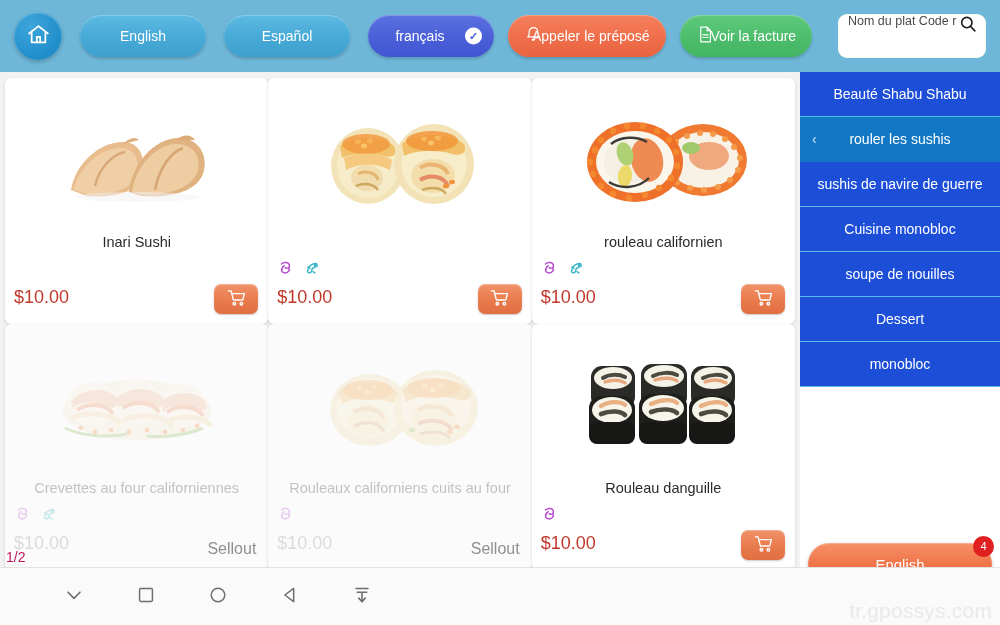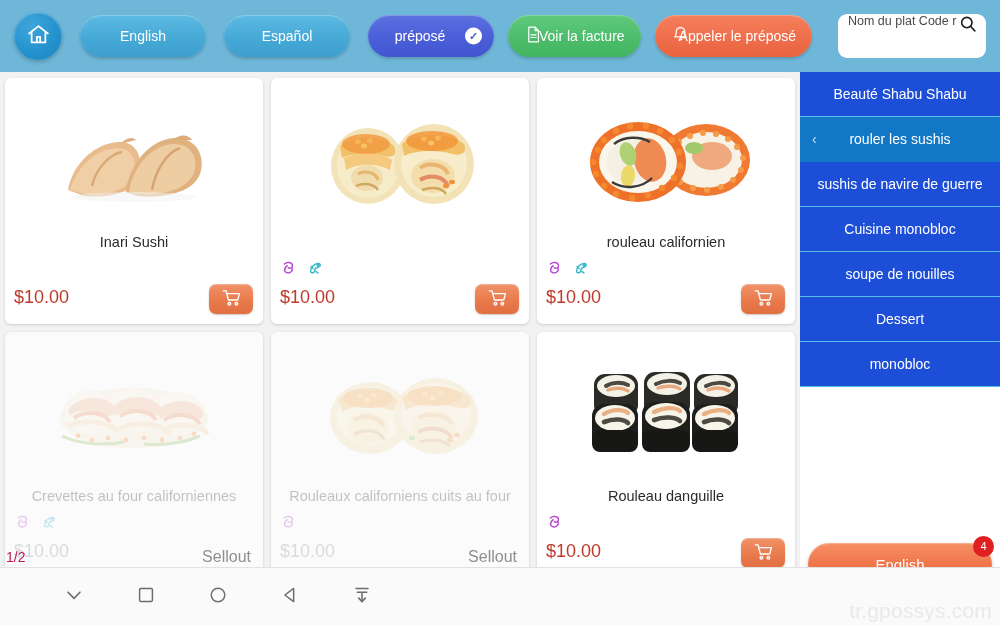--- a/index.html
+++ b/index.html
@@ -88,21 +88,20 @@
   .content {
     position: absolute; left: 0; top: 72px;
     width: 800px; height: 495px;
     background: #f2f2f2;
     padding: 6px 5px 0 5px;
   }
   .grid {
     display: grid;
     grid-template-columns: repeat(3, 1fr);
     grid-template-rows: repeat(2, 246px);
-    gap: 8px;
   }
   .card {
     background: #fff;
     border-radius: 6px;
     box-shadow: 0 1px 3px rgba(0,0,0,.16);
     position: relative;
     overflow: hidden;
   }
   .card.sold .thumb,
   .card.sold .card-title,
@@ -236,44 +235,44 @@
 
     <div class="lang-btn">
       <span>English</span>
     </div>
 
     <div class="lang-btn">
       <span>Español</span>
     </div>
 
     <div class="lang-btn active">
-      <span>préposé</span>
+      <span>français</span>
       <span class="lang-check">✓</span>
+    </div>
+
+    <div class="action-btn orange">
+      <span>
+        <svg viewBox="0 0 24 24" fill="none" stroke="#ffffff" stroke-width="1.5" stroke-linecap="round" stroke-linejoin="round">
+          <path d="M12 3.2 a5.4 5.4 0 0 0-5.4 5.4 c0 5-2 6.4-2 6.4 h14.8 s-2-1.4-2-6.4 A5.4 5.4 0 0 0 12 3.2z"></path>
+          <path d="M10.4 18 a1.8 1.8 0 0 0 3.2 0"></path>
+        </svg>
+      </span>
+      <span class="blabel">Appeler le préposé</span>
     </div>
 
     <div class="action-btn green">
       <span>
         <svg viewBox="0 0 24 24" fill="none" stroke="#ffffff" stroke-width="1.5" stroke-linecap="round" stroke-linejoin="round">
           <path d="M6 2.8 h8 l4.2 4.2 v14.2 H6 z"></path>
           <path d="M14 2.8 v4.4 h4.2"></path>
           <path d="M8.8 12.4 h6.4"></path>
           <path d="M8.8 15.8 h6.4"></path>
         </svg>
       </span>
       <span class="blabel">Voir la facture</span>
-    </div>
-
-    <div class="action-btn orange">
-      <span>
-        <svg viewBox="0 0 24 24" fill="none" stroke="#ffffff" stroke-width="1.5" stroke-linecap="round" stroke-linejoin="round">
-          <path d="M12 3.2 a5.4 5.4 0 0 0-5.4 5.4 c0 5-2 6.4-2 6.4 h14.8 s-2-1.4-2-6.4 A5.4 5.4 0 0 0 12 3.2z"></path>
-          <path d="M10.4 18 a1.8 1.8 0 0 0 3.2 0"></path>
-        </svg>
-      </span>
-      <span class="blabel">Appeler le préposé</span>
     </div>
 
     <div class="searchbox">
       <input type="text" placeholder="Nom du plat Code r" style="">
       <span>
         <svg viewBox="0 0 24 24" fill="none" stroke="#1b1b1b" stroke-width="1.9" stroke-linecap="round">
           <circle cx="10.6" cy="10.2" r="6.2"></circle>
           <path d="M15.2 15 L20.2 20.2"></path>
         </svg>
       </span>

